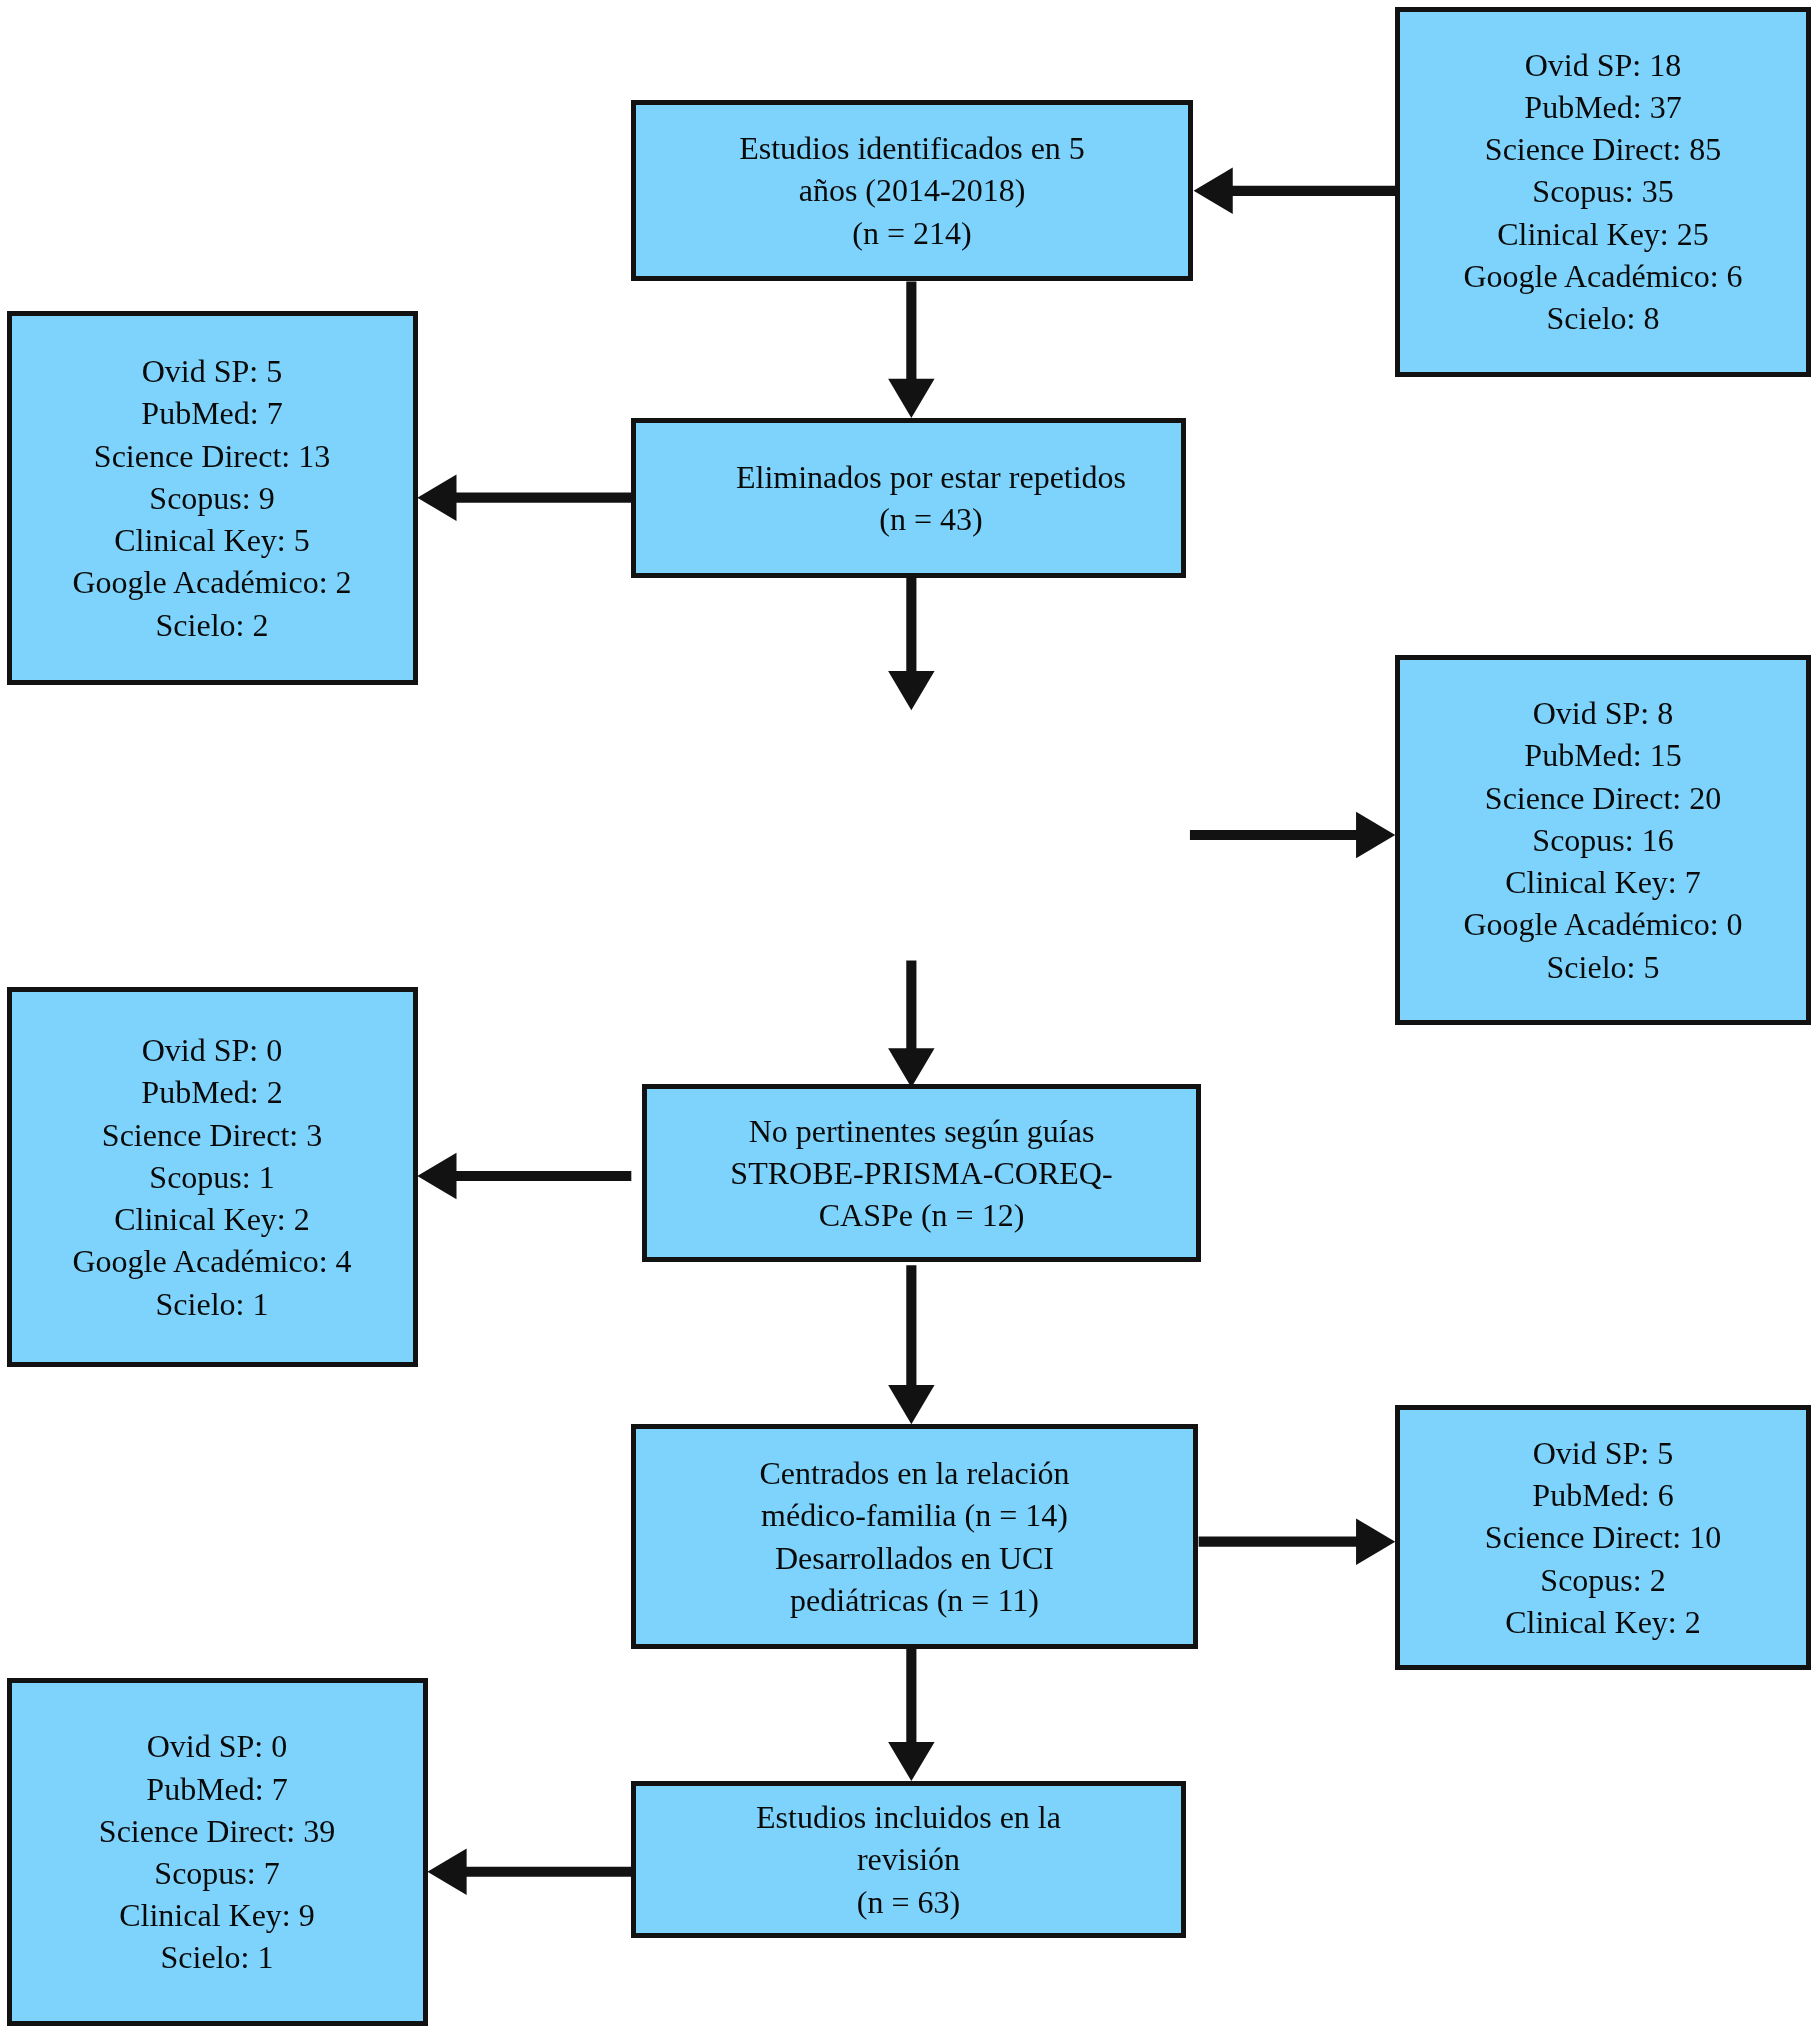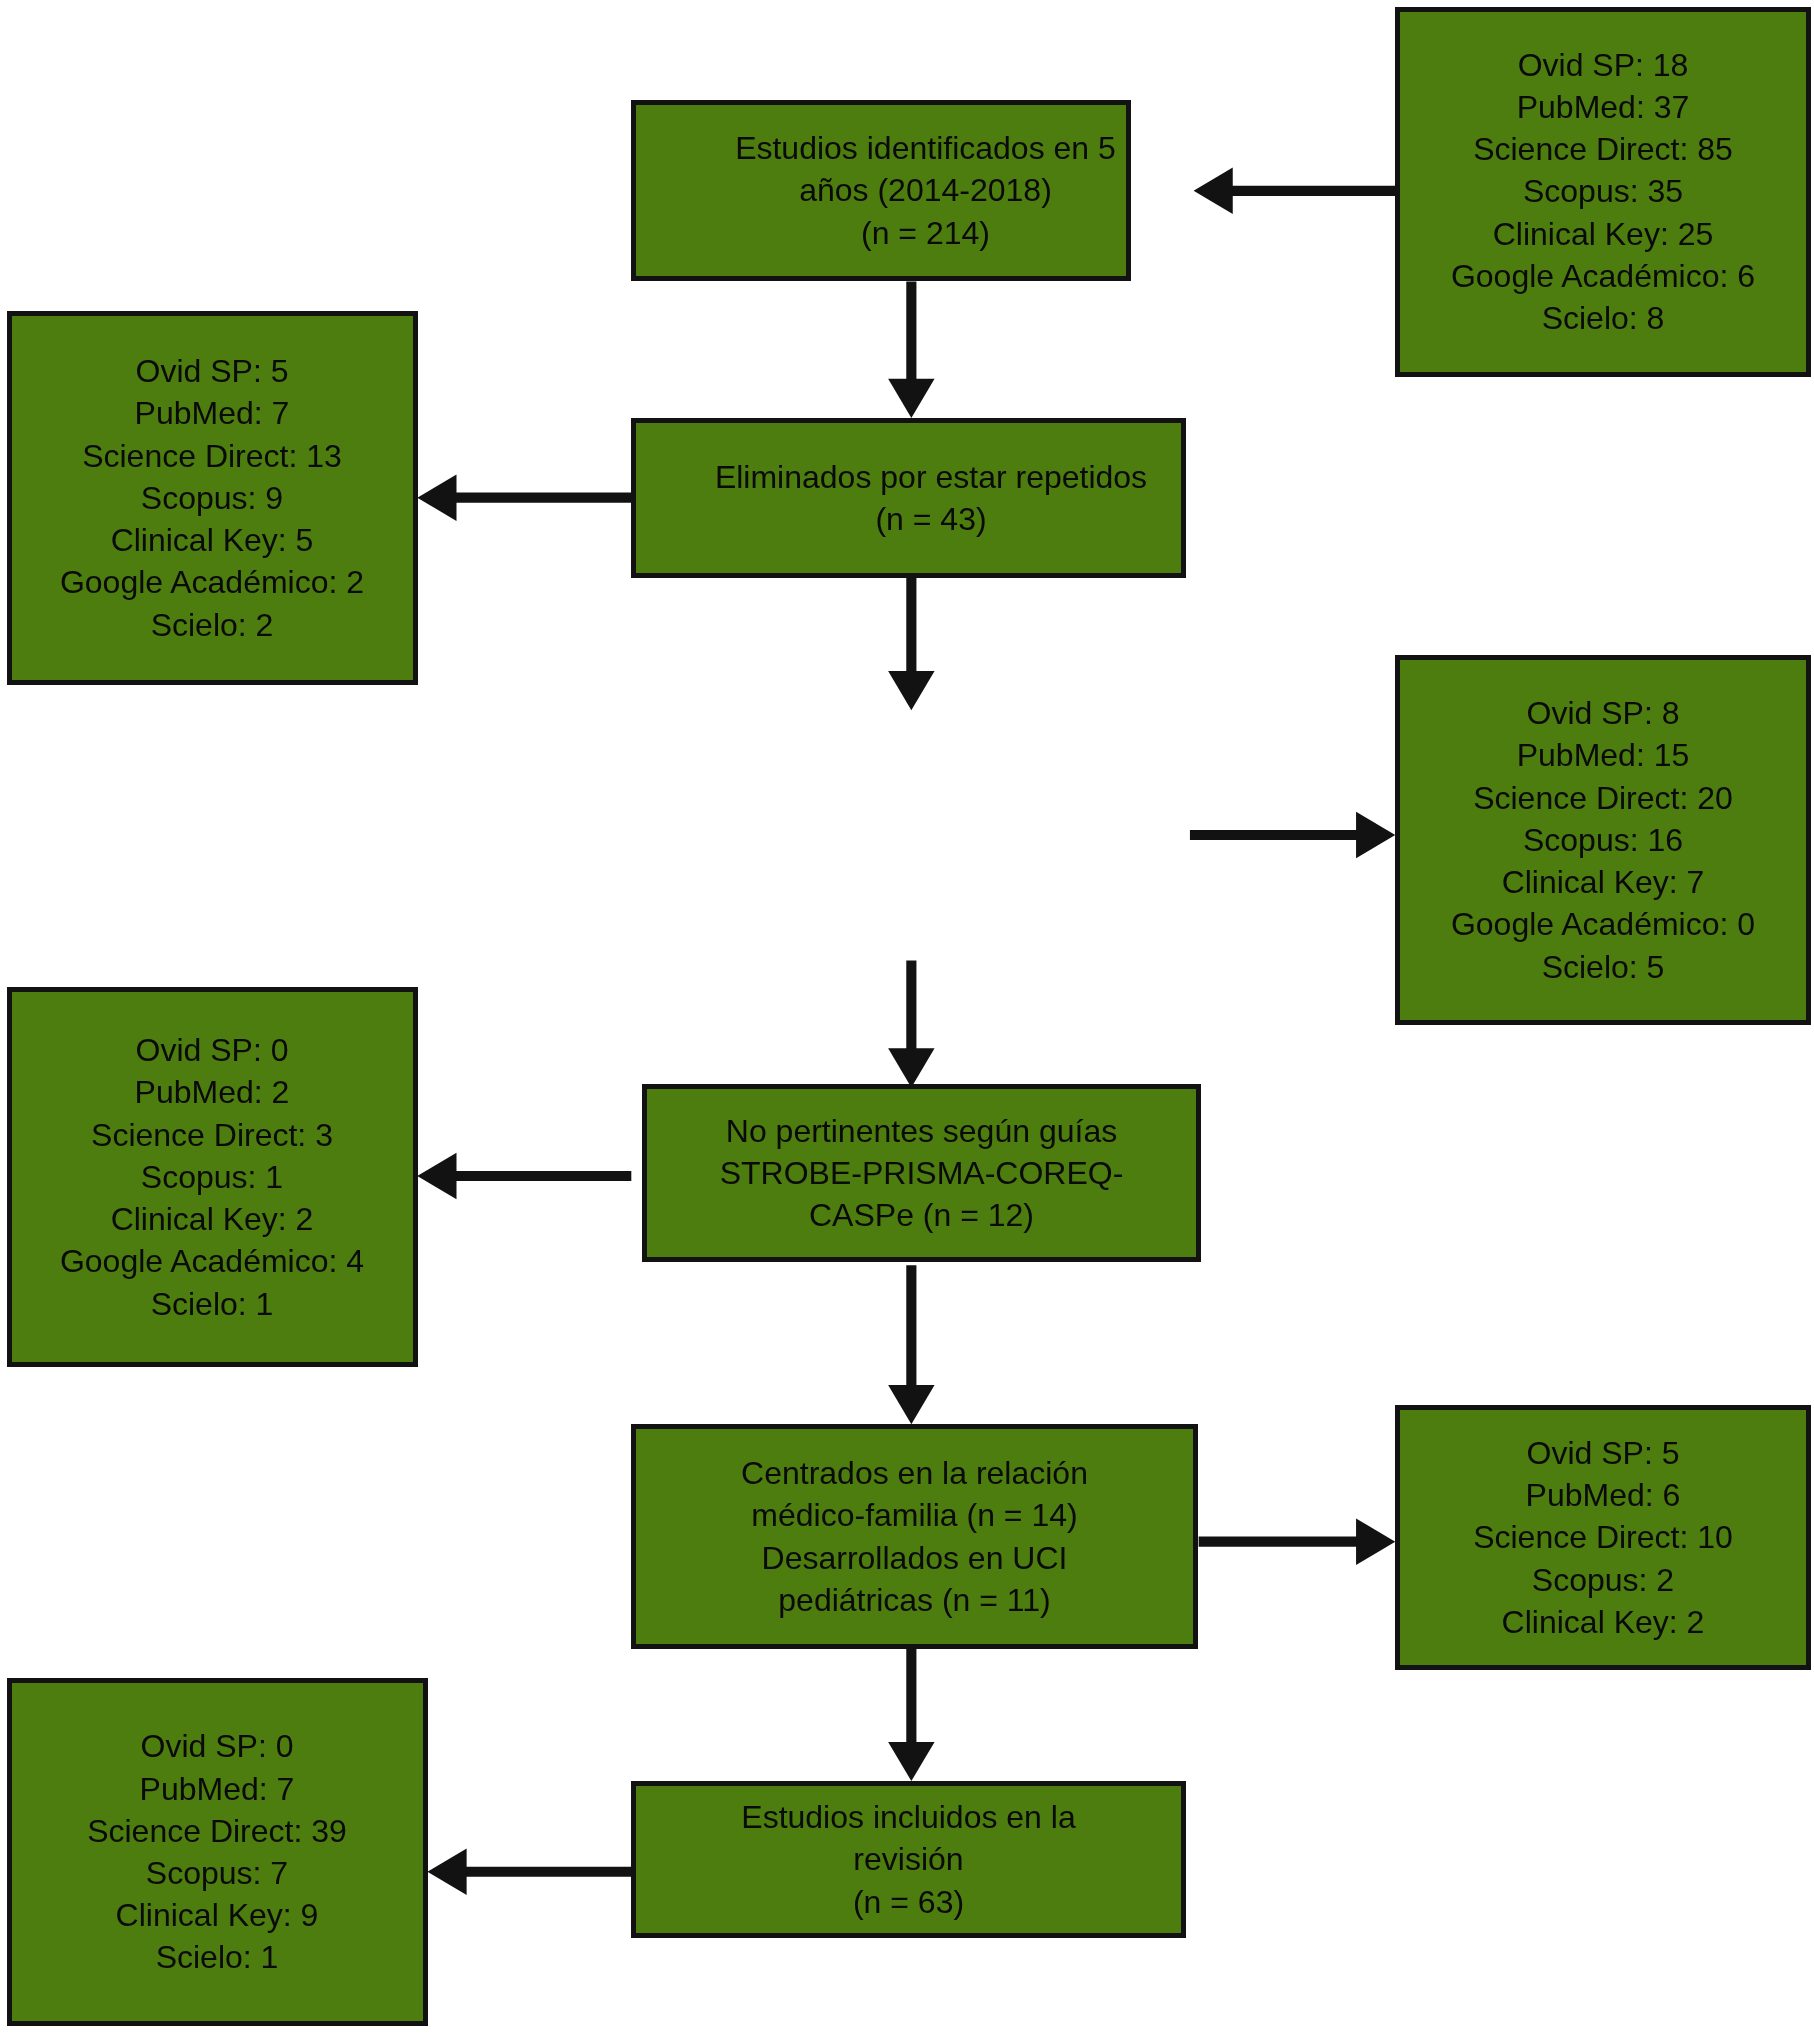--- a/index.html
+++ b/index.html
@@ -18,27 +18,28 @@
   #arrow-layer {
     position: absolute;
     left: 0;
     top: 0;
     width: 1814px;
     height: 2035px;
     pointer-events: none;
   }
   .box {
     position: absolute;
-    background: #4d7c0f;
+    background: #7dd3fc;
     border: 5.8px solid #121212;
     box-sizing: border-box;
     display: flex;
     align-items: center;
     justify-content: center;
     text-align: center;
+    font-family: Liberation Serif, serif;
   }
   .box .box-text {
     white-space: pre-line;
     font-size: 32px;
     line-height: 1.32;
     padding: 5.8px 10.2px;
   }
   .arrow-line {
     stroke: #121212;
     stroke-width: 14;
@@ -101,21 +102,21 @@
       <line class="arrow-line" x1="1652" y1="2125" x2="1871" y2="2125"></line>
       <polygon class="arrow-head" points="1923,2125 1869,2093 1869,2157"></polygon>
     </g>
 
     <g>
       <line class="arrow-line" x1="870" y1="2580" x2="641" y2="2580"></line>
       <polygon class="arrow-head" points="589,2580 643,2548 643,2612"></polygon>
     </g>
   </svg>
 
-  <div class="box" style="left:631px; top:100px; width:500px; height:181px;justify-content:flex-end;">
+  <div class="box" style="left:631px; top:100px; width:562px; height:181px;">
     <div class="box-text">Estudios identificados en 5
 años (2014-2018)
 (n = 214)</div>
   </div>
 
   <div class="box" style="left:631px; top:418px; width:555px; height:160px;padding-left:45px;">
     <div class="box-text">Eliminados por estar repetidos
 (n = 43)</div>
   </div>
 

